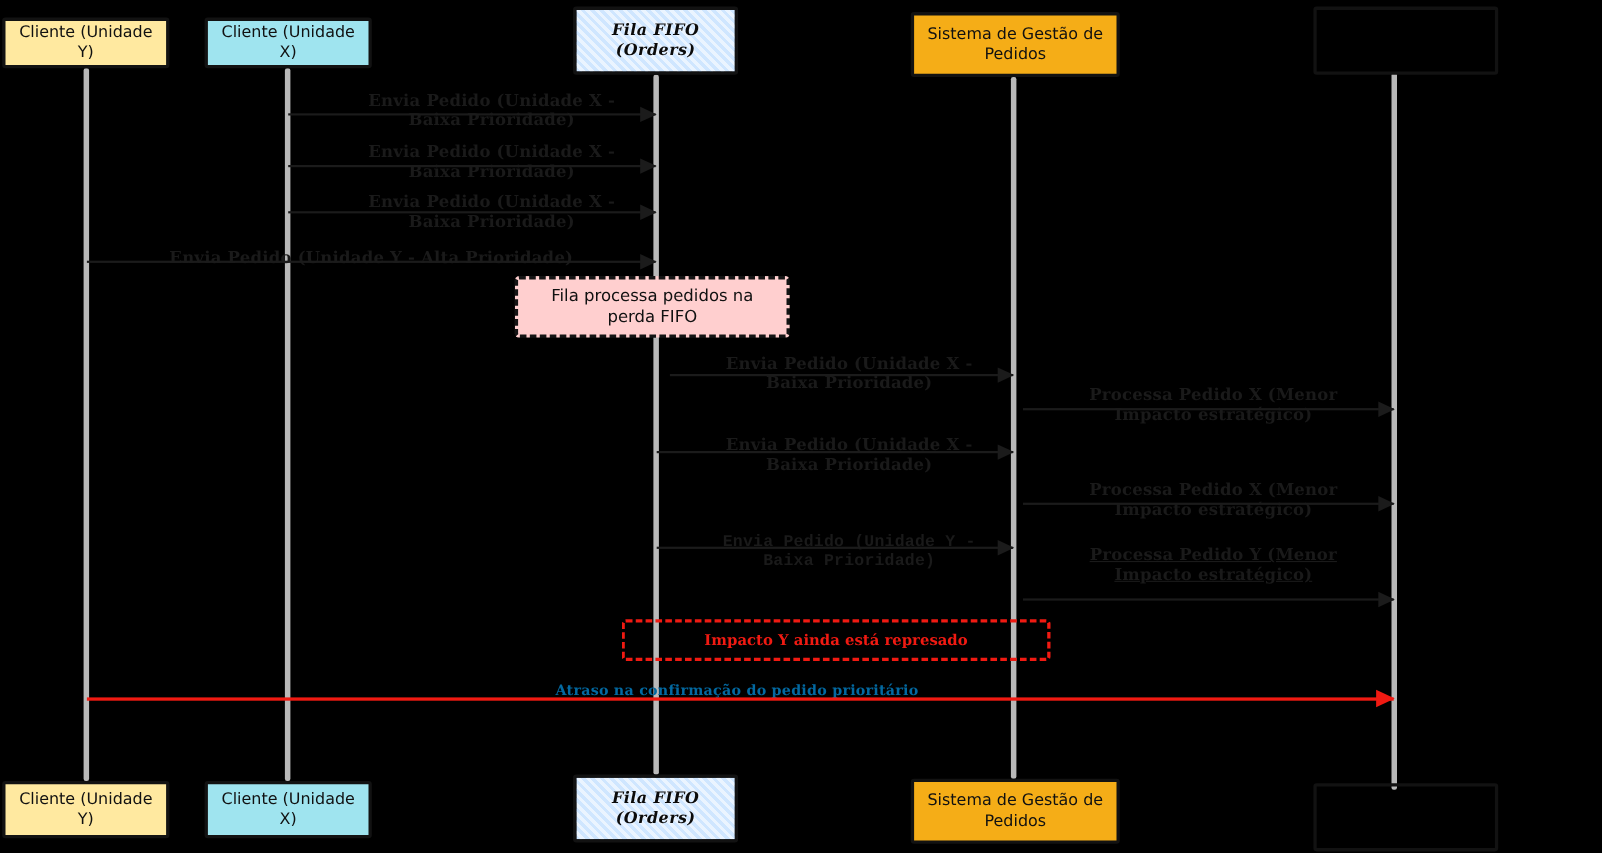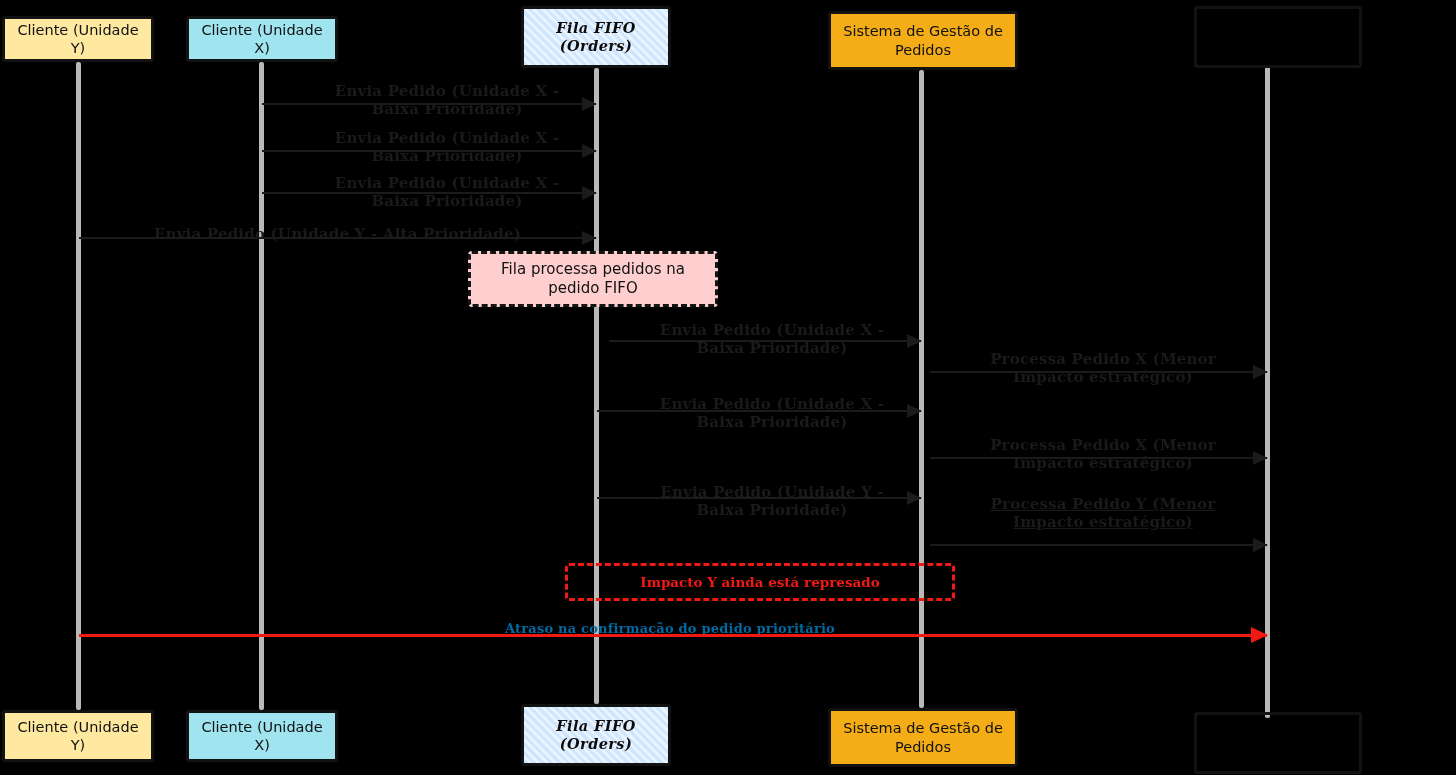--- a/index.html
+++ b/index.html
@@ -137,21 +137,21 @@
 
   <div class="mlabel" style="left:80px;top:226px;width:515px;">
     <div>Envia Pedido (Unidade Y - Alta Prioridade)</div>
   </div>
   <div class="msg r" style="left:79px;top:237px;width:517px;">
     <span class="head"></span>
   </div>
 
   <div class="note pink" style="left:468px;top:251px;width:250px;height:56px;flex-direction:column;">
     <span>Fila processa pedidos na</span>
-    <span>pedido FIFO</span>
+    <span>perda FIFO</span>
   </div>
 
   <div class="mlabel" style="left:607px;top:322px;width:330px;">
     <div>Envia Pedido (Unidade X -</div>
     <div>Baixa Prioridade)</div>
   </div>
   <div class="msg r" style="left:609px;top:340px;width:312px;">
     <span class="head"></span>
   </div>
 
@@ -172,21 +172,21 @@
   </div>
 
   <div class="mlabel" style="left:938px;top:437px;width:330px;">
     <div>Processa Pedido X (Menor</div>
     <div>Impacto estratégico)</div>
   </div>
   <div class="msg r" style="left:930px;top:457px;width:337px;">
     <span class="head"></span>
   </div>
 
-  <div class="mlabel" style="left:607px;top:484px;width:330px;">
+  <div class="mlabel" style="left:607px;top:484px;width:330px;font-family:Liberation Mono, monospace;">
     <div>Envia Pedido (Unidade Y -</div>
     <div>Baixa Prioridade)</div>
   </div>
   <div class="msg r" style="left:597px;top:497px;width:324px;">
     <span class="head"></span>
   </div>
 
   <div class="mlabel" style="left:938px;top:496px;width:330px;text-decoration:underline;">
     <div>Processa Pedido Y (Menor</div>
     <div>Impacto estratégico)</div>

